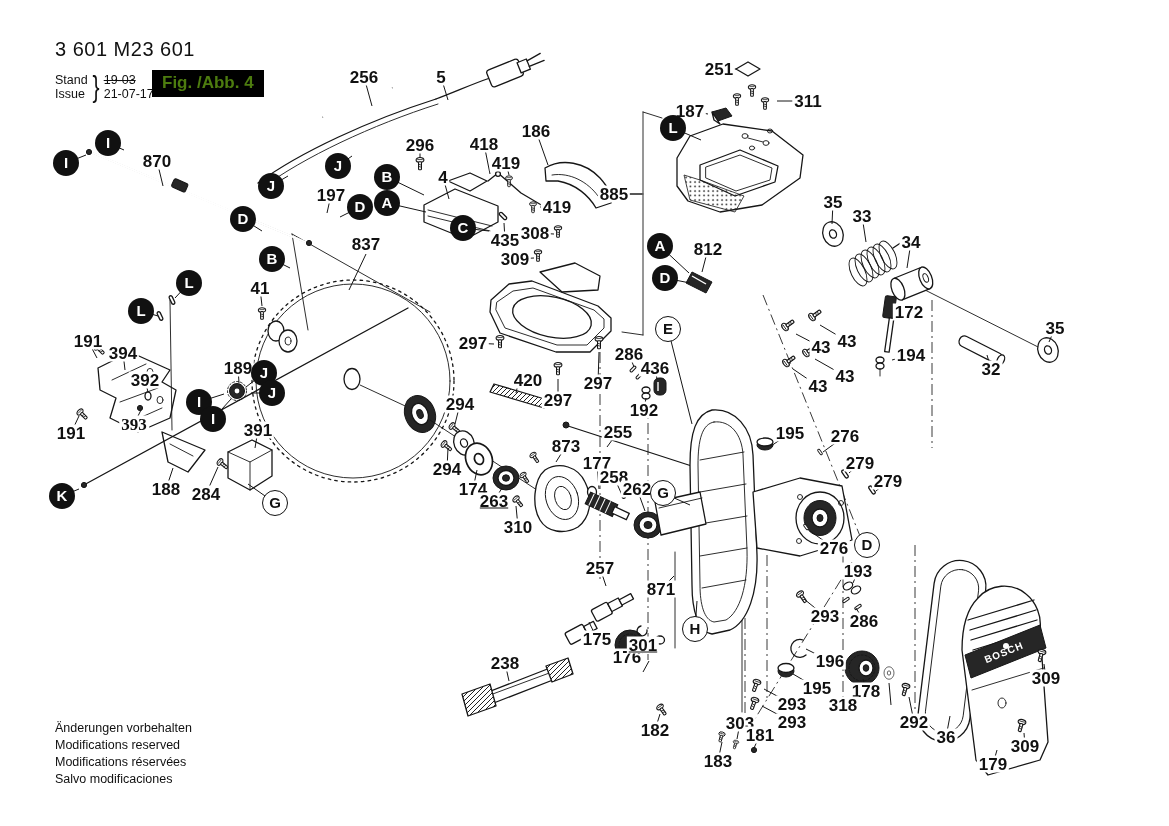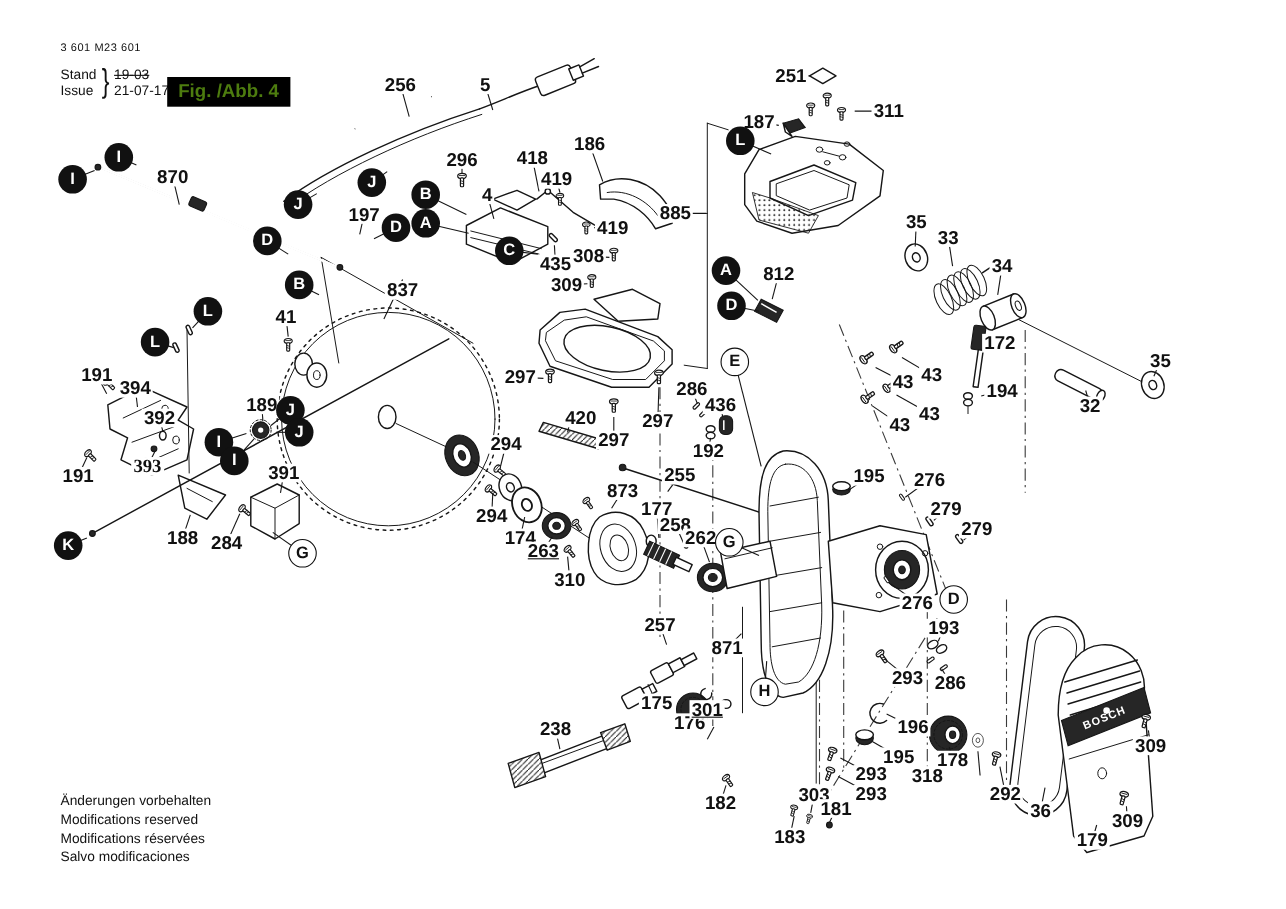--- a/index.html
+++ b/index.html
@@ -17,21 +17,21 @@
   #art{position:absolute;left:0;top:0;z-index:1}
   #labels{position:absolute;left:0;top:0;width:100%;height:100%;z-index:4}
   .plabel{position:absolute;transform:translate(-50%,-50%);font-size:17px;font-weight:bold;
           background:#fff;padding:0 2px;line-height:1;white-space:nowrap}
   .cfill,.cout{position:absolute;transform:translate(-50%,-50%);width:26px;height:26px;
           border-radius:50%;text-align:center;line-height:26px;font-size:15px;font-weight:bold}
   .cfill{background:#111;color:#fff}
   .cout{background:#fff;color:#111;border:1.6px solid #111;width:24px;height:24px;line-height:24px}
   
   #titleblock{position:absolute;left:55px;top:38px;z-index:5}
-  #partnum{font-size:10px;letter-spacing:0.5px}
+  #partnum{font-size:20px;letter-spacing:0.5px}
   #standissue{display:flex;align-items:center;margin-top:9px;font-size:12.5px}
   #silabels div{line-height:14px}
   #brace{font-size:30px;font-weight:normal;margin:0 3px;transform:scaleX(0.7)}
   #sidates div{line-height:14px}
   .strike{text-decoration:line-through}
   #figbox{position:absolute;left:152px;top:70px;z-index:5;background:#000;color:#4d7c0f;
           font-size:17px;font-weight:bold;padding:3px 10px 4px 10px}
   #footer{position:absolute;left:55px;top:720px;z-index:5;font-size:12.5px;line-height:17px}
 </style>
 </head>
@@ -518,21 +518,21 @@
       <div class="plabel" style="left: 808px; top: 101px;">311</div>
       <div class="plabel" style="left: 833px; top: 202px;">35</div>
       <div class="plabel" style="left: 862px; top: 216px;">33</div>
       <div class="plabel" style="left: 911px; top: 242px;">34</div>
       <div class="plabel" style="left: 708px; top: 249px;">812</div>
       <div class="plabel" style="left: 909px; top: 312px;">172</div>
       <div class="plabel" style="left: 911px; top: 355px;">194</div>
       <div class="plabel" style="left: 991px; top: 369px;">32</div>
       <div class="plabel" style="left: 1055px; top: 328px;">35</div>
       <div class="plabel" style="left: 157px; top: 161px;">870</div>
-      <div class="plabel" style="left: 366px; top: 264px;">837</div>
+      <div class="plabel" style="left: 366px; top: 244px;">837</div>
       <div class="plabel" style="left: 260px; top: 288px;">41</div>
       <div class="plabel" style="left: 88px; top: 341px;">191</div>
       <div class="plabel" style="left: 123px; top: 353px;">394</div>
       <div class="plabel" style="left: 145px; top: 380px;">392</div>
       <div class="plabel" style="left: 134px; top: 424px; font-family: Liberation Serif, serif;">393</div>
       <div class="plabel" style="left: 71px; top: 433px;">191</div>
       <div class="plabel" style="left: 238px; top: 368px;">189</div>
       <div class="plabel" style="left: 258px; top: 430px;">391</div>
       <div class="plabel" style="left: 166px; top: 489px;">188</div>
       <div class="plabel" style="left: 206px; top: 494px;">284</div>

